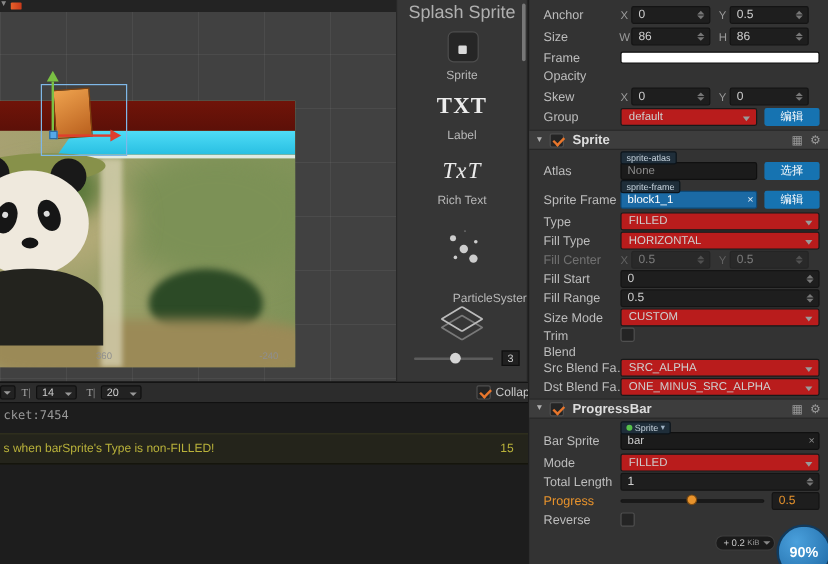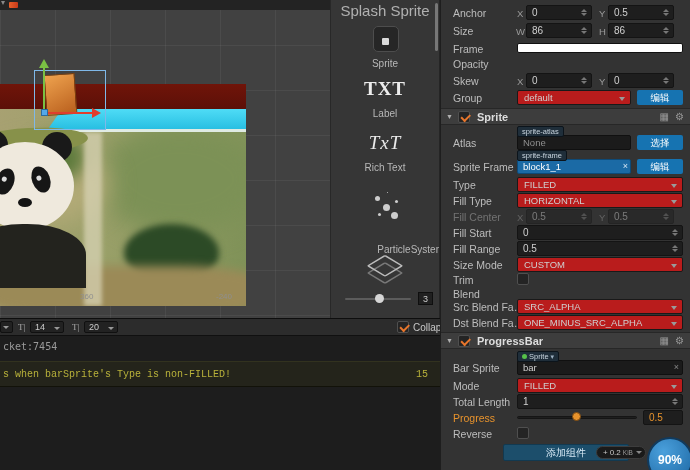--- a/index.html
+++ b/index.html
@@ -86,21 +86,21 @@
   .c-stub .ddtri { right:3px; top:4px; }
   .c-ticon { position:absolute; top:3px; font-size:9px; color:#aaa; font-family:"Liberation Serif",serif; }
   .t1 { left:18px; } .t2 { left:72px; }
   .c-select { position:absolute; top:2px; width:34px; height:12px; background:#222; border:1px solid #101010; border-radius:2px; font-size:9px; color:#ccc; line-height:10px; padding:0 12px 0 4px; }
   .c-select b { font-weight:normal; }
   .s1 { left:30px; } .s2 { left:84px; }
   .c-cb { left:397px; top:2px; }
   .c-collab { position:absolute; left:413px; top:3px; font-size:10px; color:#c8c8c8; }
   .c-log { position:absolute; left:3px; top:22px; font-family:"DejaVu Sans Mono",monospace; font-size:10px; color:#9a9a9a; }
   .c-warn { position:absolute; left:0; top:42px; width:440px; height:26px; background:#24241b; border-top:1px solid #32321f; border-bottom:1px solid #121209;
-    display:flex; align-items:center; font-family:Liberation Mono, monospace; font-size:10px; color:#b8b13a; }
+    display:flex; align-items:center; font-family:Liberation Sans, sans-serif; font-size:10px; color:#b8b13a; }
   .w-text { margin-left:3px; }
   .w-count { margin-left:auto; margin-right:12px; }
 
   
   .inspector { position:absolute; left:440px; top:0; width:250px; height:470px; background:#333; border-left:1px solid #1e1e1e; z-index:3; }
   .irow { position:absolute; left:0; width:250px; height:16px; }
   .ilabel { position:absolute; left:12px; top:2px; font-size:10.5px; color:#bdbdbd; white-space:nowrap; }
   .ilabel.orange { color:#e8932c; }
   .axl { position:absolute; top:3px; font-size:9.5px; color:#9b9b9b; }
   .inp { position:absolute; top:0; height:15px; background:#1e1e1e; border:1px solid #141414; border-radius:2px; font-size:10px; color:#d0d0d0; line-height:13px; padding:0 11px 0 5px; white-space:nowrap; overflow:hidden; }
@@ -380,21 +380,20 @@
       <div class="sl-track"></div>
       <div class="sl-knob"></div>
       <div class="inp orange" style="left:202px;width:40px">0.5</div>
     </div>
 
     <div class="irow" style="top:426px">
       <span class="ilabel">Reverse</span>
       <span class="cb" style="left:76px;top:1px"></span>
     </div>
 
-    <div class="btn-add">添加组件</div>
 
     <div class="net">
       <span>+</span>
       <span>0.2</span>
       <span class="nu">KiB</span>
       <i class="ddtri"></i>
     </div>
     <div class="zoom">90%</div>
 
   </div>

